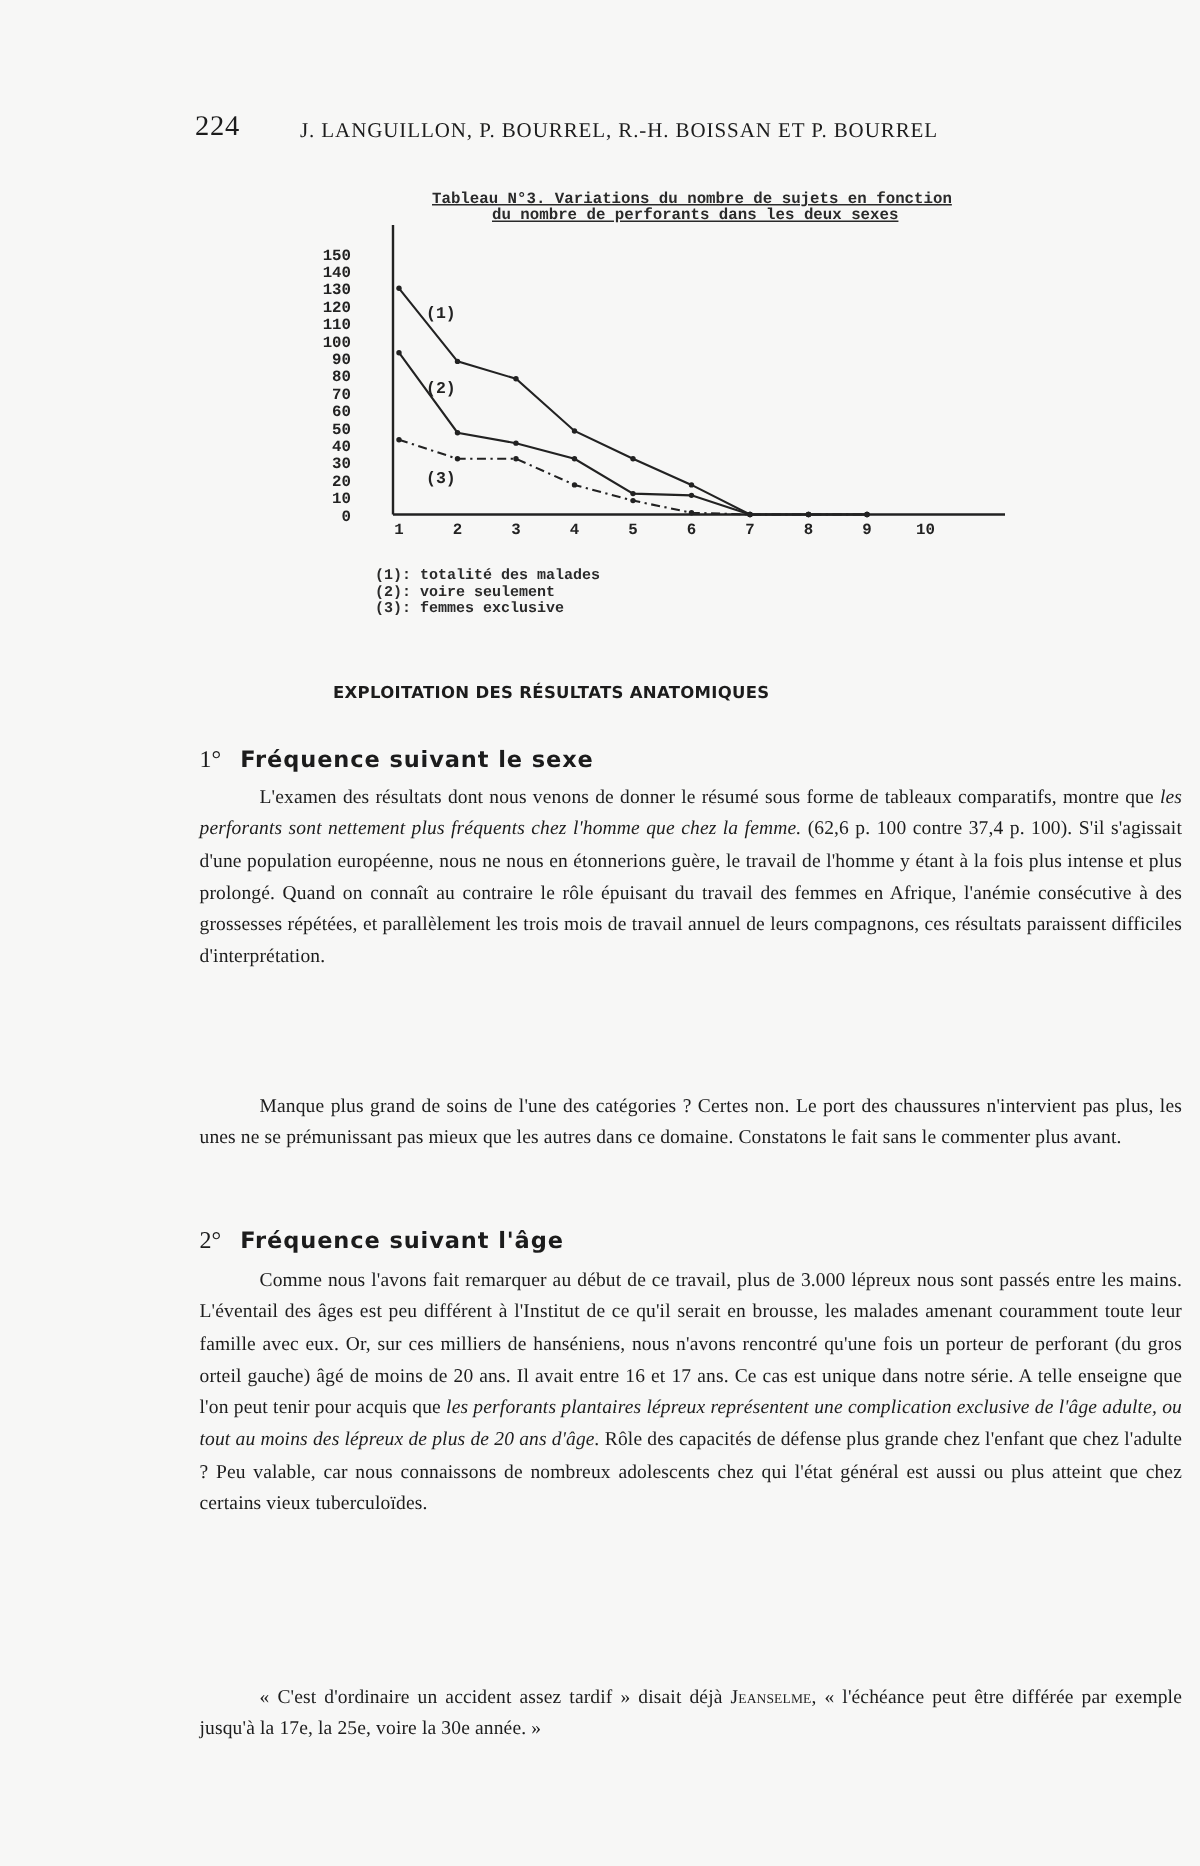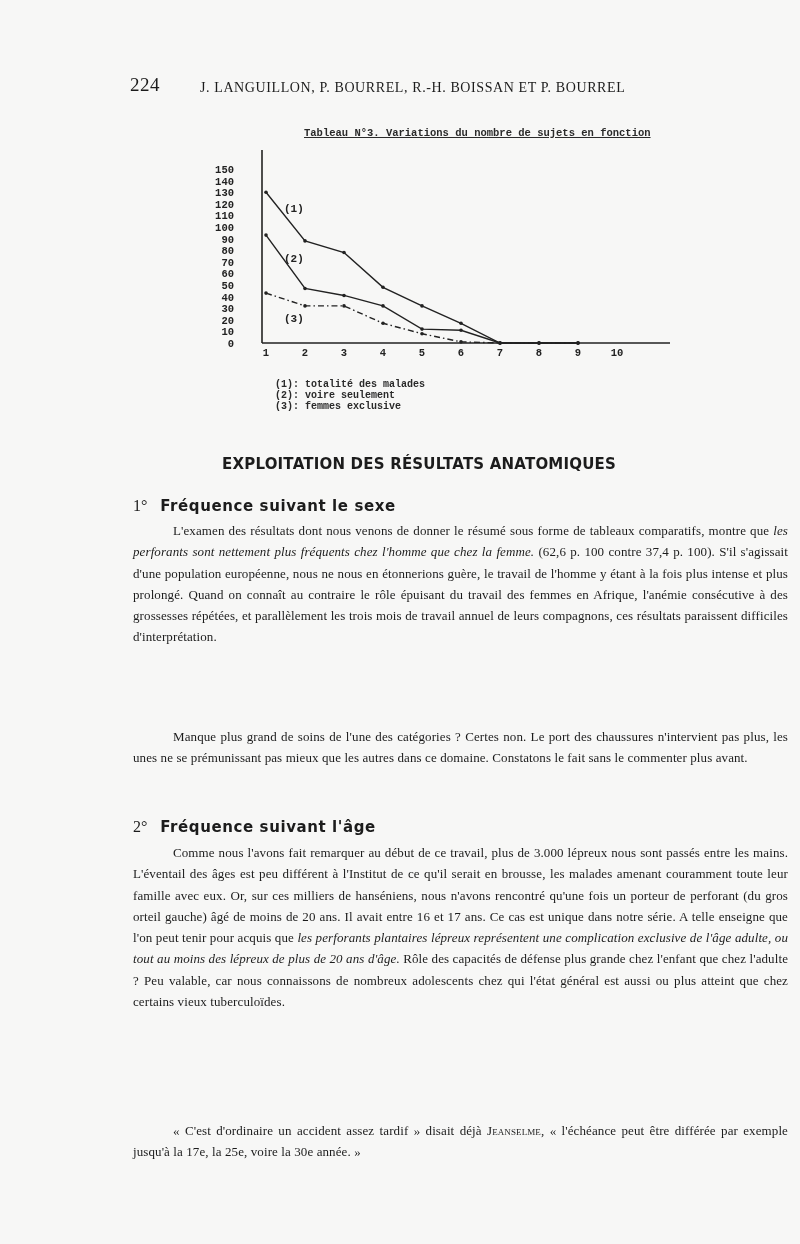--- a/index.html
+++ b/index.html
@@ -17,35 +17,35 @@
   }
   .page-number { font-size: 19px; width: 70px; }
   .running-authors { font-size: 14px; letter-spacing: 0.6px; }
 
   
   .chart-title {
     position: absolute; left: 288px; top: 128px; width: 370px;
     font-family: "Liberation Mono", "DejaVu Sans Mono", monospace;
     font-size: 10.5px; line-height: 11px; font-weight: bold; color: #2a2a2a;
   }
-  .chart-title div { text-decoration: underline; white-space: nowrap; margin-left: 16px; }
+  .chart-title div { text-decoration: underline; white-space: nowrap; }
   .chart-title .line2 { padding-left: 40px; }
   .chart-svg { position: absolute; left: 200px; top: 150px; }
   .legend {
     position: absolute; left: 250px; top: 379px;
     font-family: "Liberation Mono", "DejaVu Sans Mono", monospace;
     font-size: 10px; line-height: 11px; font-weight: bold; color: #2a2a2a;
   }
-  .legend-item { white-space: nowrap; margin-left: 25px; }
+  .legend-item { white-space: nowrap; }
 
   
   .section-title {
     position: absolute; top: 455px; left: 222px; width: 450px;
     font-family: "DejaVu Sans", sans-serif; font-weight: bold;
-    font-size: 15px; letter-spacing: 0.2px; white-space: nowrap;
+    font-size: 11px; letter-spacing: 0.2px; white-space: nowrap;
   }
   .subheading {
     position: absolute; left: 133px;
     font-family: "DejaVu Sans", sans-serif; font-size: 15px; white-space: nowrap;
   }
   .subheading .num { font-family: "Liberation Serif", serif; font-size: 16px; margin-right: 8px; }
   .subheading .txt { font-weight: bold; letter-spacing: 0.6px; }
   .para {
     position: absolute; left: 133px; width: 655px;
     font-size: 13px; line-height: 21.3px; text-align: justify;
@@ -58,20 +58,21 @@
 </head>
 <body>
 
 <div class="running-head">
   <span class="page-number">224</span>
   <span class="running-authors">J. LANGUILLON, P. BOURREL, R.-H. BOISSAN ET P. BOURREL</span>
 </div>
 
 <div class="chart-title">
   <div>Tableau N°3. Variations du nombre de sujets en fonction</div>
+  <div class="line2">du nombre de perforants dans les deux sexes</div>
 </div>
 
 <svg class="chart-svg" id="chart" width="480" height="215" viewBox="0 0 480 215" xmlns="http://www.w3.org/2000/svg">
   <g id="y-axis">
       <line x1="62" y1="0" x2="62" y2="193" stroke="#222" stroke-width="1.6"></line>
       <text x="34" y="197" font-size="10.5" font-family="Liberation Mono, monospace" font-weight="bold" fill="#222" text-anchor="end">0</text>
       <text x="34" y="185.4" font-size="10.5" font-family="Liberation Mono, monospace" font-weight="bold" fill="#222" text-anchor="end">10</text>
       <text x="34" y="173.8" font-size="10.5" font-family="Liberation Mono, monospace" font-weight="bold" fill="#222" text-anchor="end">20</text>
       <text x="34" y="162.2" font-size="10.5" font-family="Liberation Mono, monospace" font-weight="bold" fill="#222" text-anchor="end">30</text>
       <text x="34" y="150.6" font-size="10.5" font-family="Liberation Mono, monospace" font-weight="bold" fill="#222" text-anchor="end">40</text>

